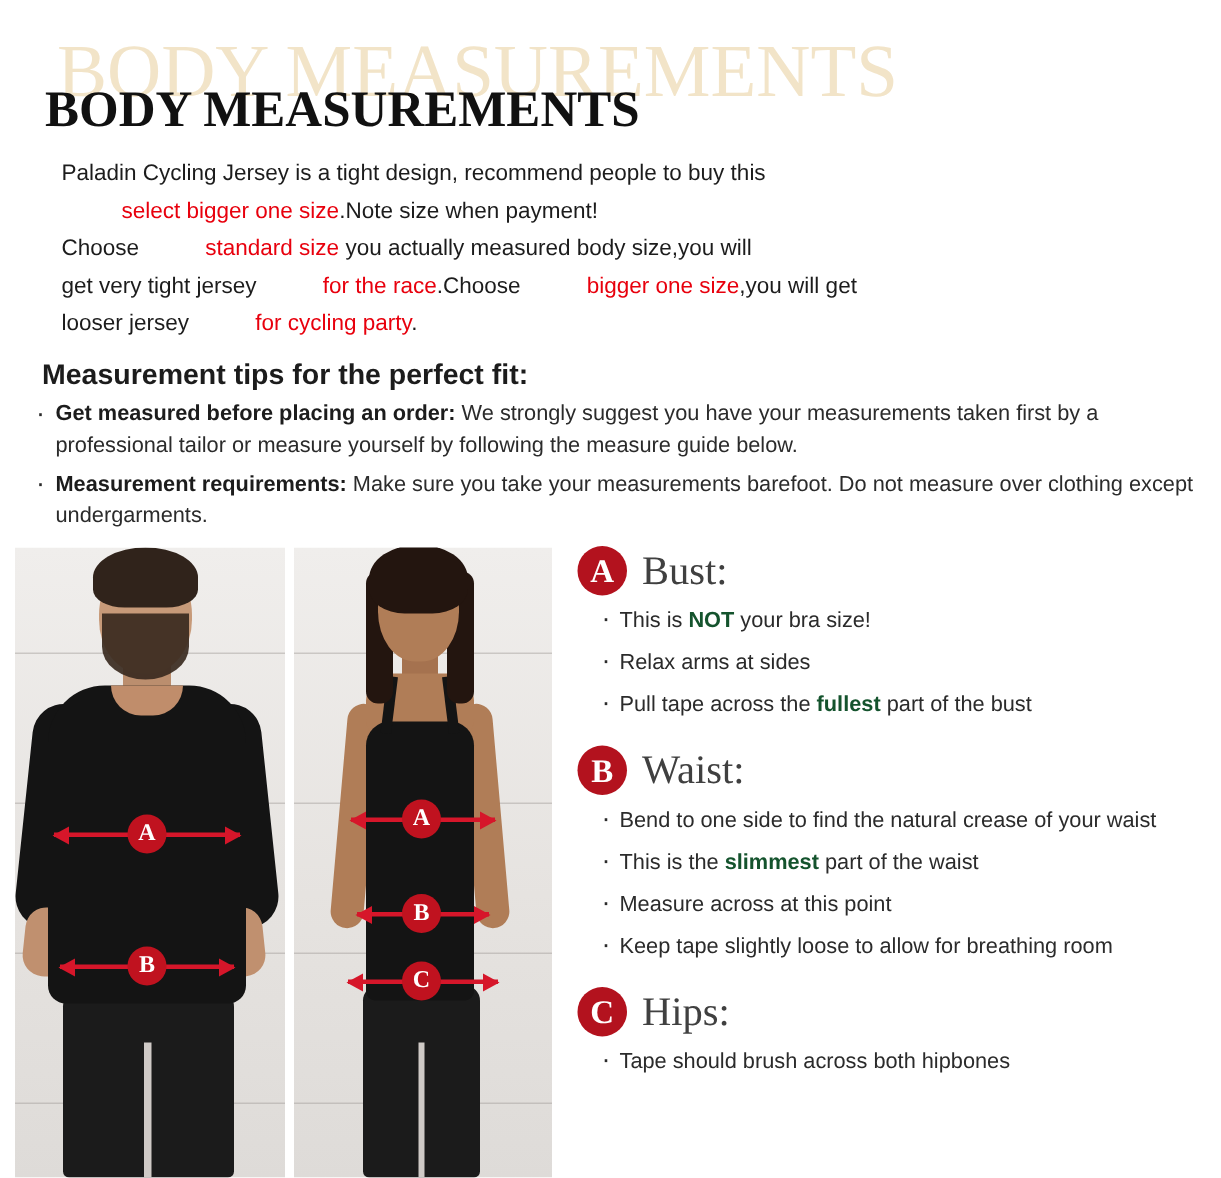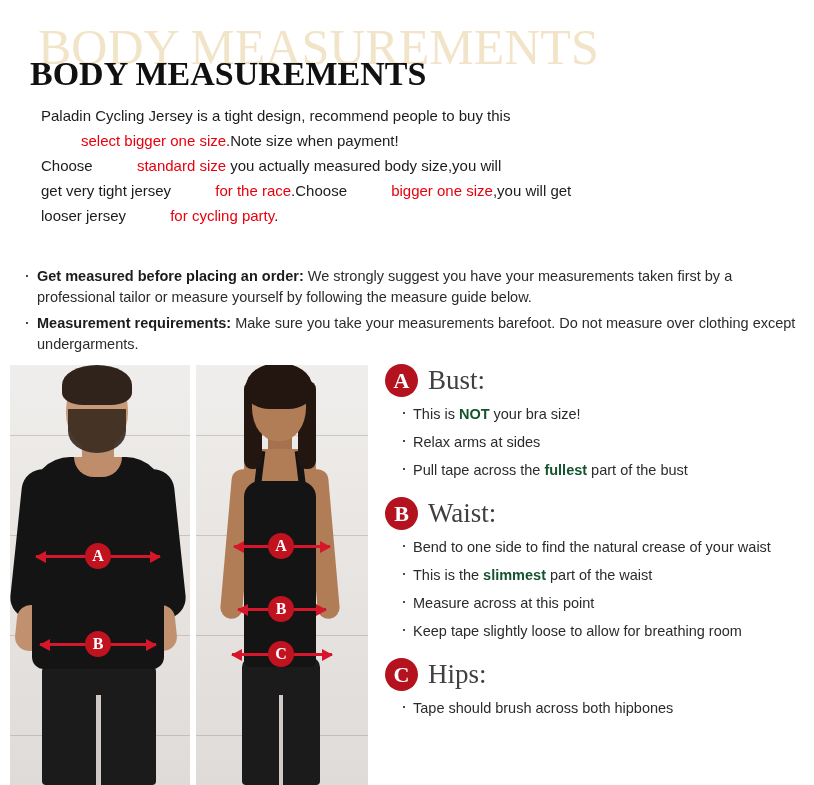--- a/index.html
+++ b/index.html
@@ -407,20 +407,21 @@
   <div class="main-title">BODY MEASUREMENTS</div>
 
   <div class="intro">
     <span>Paladin Cycling Jersey is a tight design, recommend people to buy this</span><br>
     <span class="hl">select bigger one size</span><span>.Note size when payment!</span><br>
     <span>Choose </span><span class="hl">standard size</span><span> you actually measured body size,you will</span><br>
     <span>get very tight jersey </span><span class="hl">for the race</span><span>.Choose </span><span class="hl">bigger one size</span><span>,you will get</span><br>
     <span>looser jersey </span><span class="hl">for cycling party</span><span>.</span>
   </div>
 
+  <div class="tips-heading">Measurement tips for the perfect fit:</div>
   <div class="tips-list">
     <div class="tip">
       <b>Get measured before placing an order:</b><span> We strongly suggest you have your measurements taken first by a professional tailor or measure yourself by following the measure guide below.</span>
     </div>
     <div class="tip">
       <b>Measurement requirements:</b><span> Make sure you take your measurements barefoot. Do not measure over clothing except undergarments.</span>
     </div>
   </div>
 
   <div class="photos">

